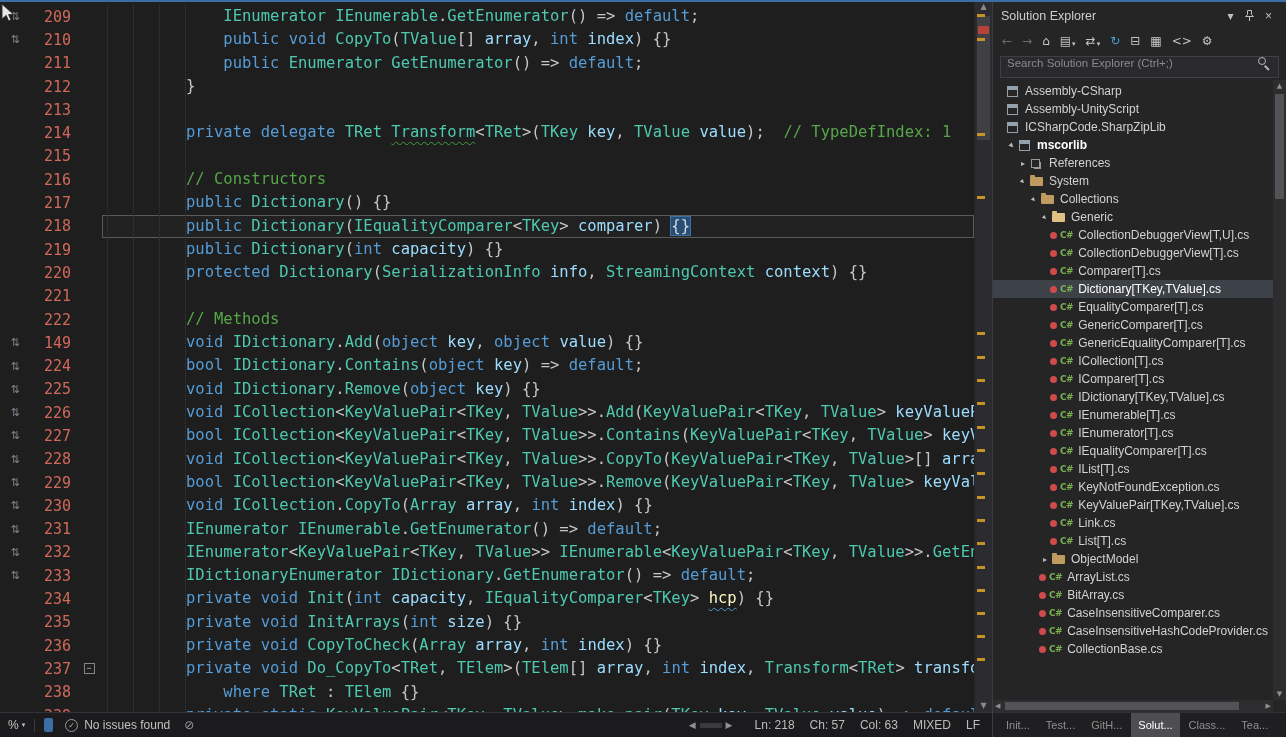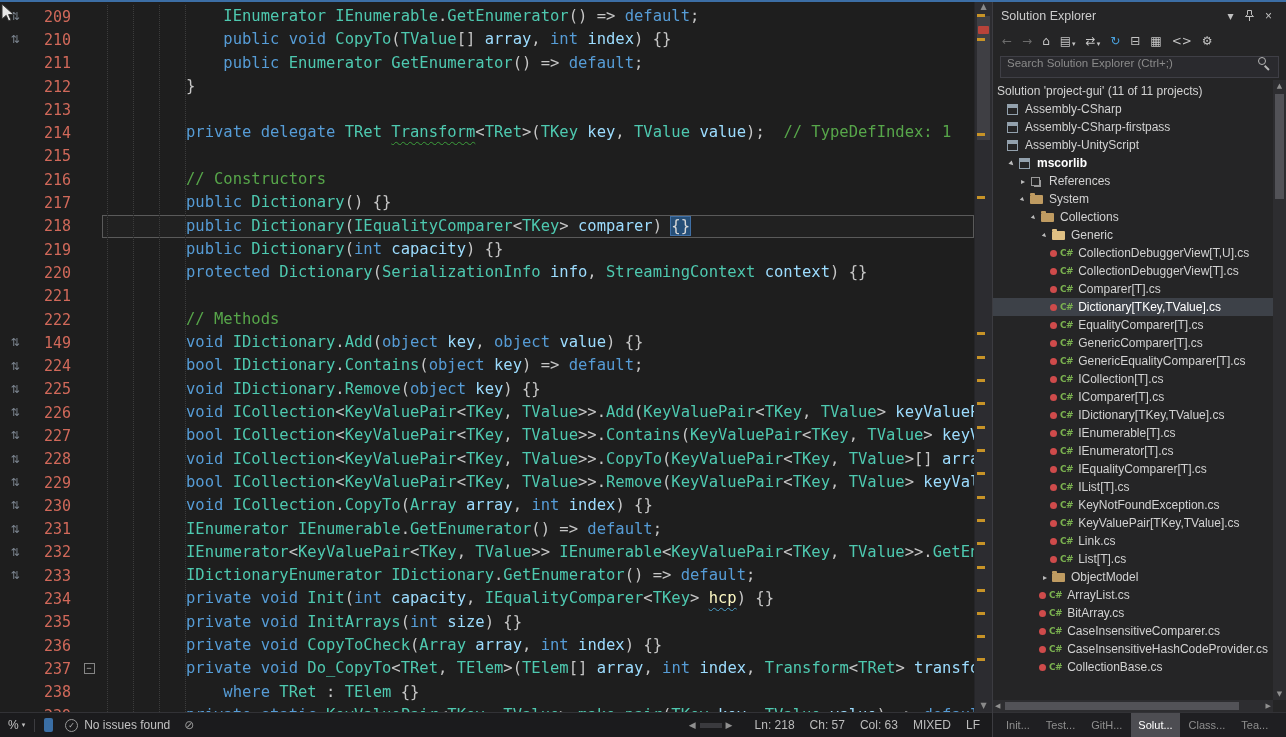--- a/index.html
+++ b/index.html
@@ -401,34 +401,31 @@
 
     <div class="se-search">
       <div class="box">
         <input placeholder="Search Solution Explorer (Ctrl+;)" style="">
         <span class="ic-search"></span>
       </div>
     </div>
 
     <div class="se-tree-wrap">
       <div id="se-tree">
-          <div class="trow" style="padding-left: 2px;">
-            <span class="tlabel">Solution 'project-gui' (11 of 11 projects)</span>
-          </div>
           <div class="trow" style="padding-left: 13px;">
             <span class="ic-proj"></span>
             <span class="tlabel">Assembly-CSharp</span>
           </div>
           <div class="trow" style="padding-left: 13px;">
             <span class="ic-proj"></span>
-            <span class="tlabel">Assembly-CSharp-firstpass</span>
+            <span class="tlabel">Assembly-UnityScript</span>
           </div>
           <div class="trow" style="padding-left: 13px;">
             <span class="ic-proj"></span>
-            <span class="tlabel">Assembly-UnityScript</span>
+            <span class="tlabel">ICSharpCode.SharpZipLib</span>
           </div>
           <div class="trow bold" style="padding-left: 13px;">
             <span class="arr exp">▸</span>
             <span class="ic-proj"></span>
             <span class="tlabel">mscorlib</span>
           </div>
           <div class="trow" style="padding-left: 24px;">
             <span class="arr">▸</span>
             <span class="ic-ref"></span>
             <span class="tlabel">References</span>

